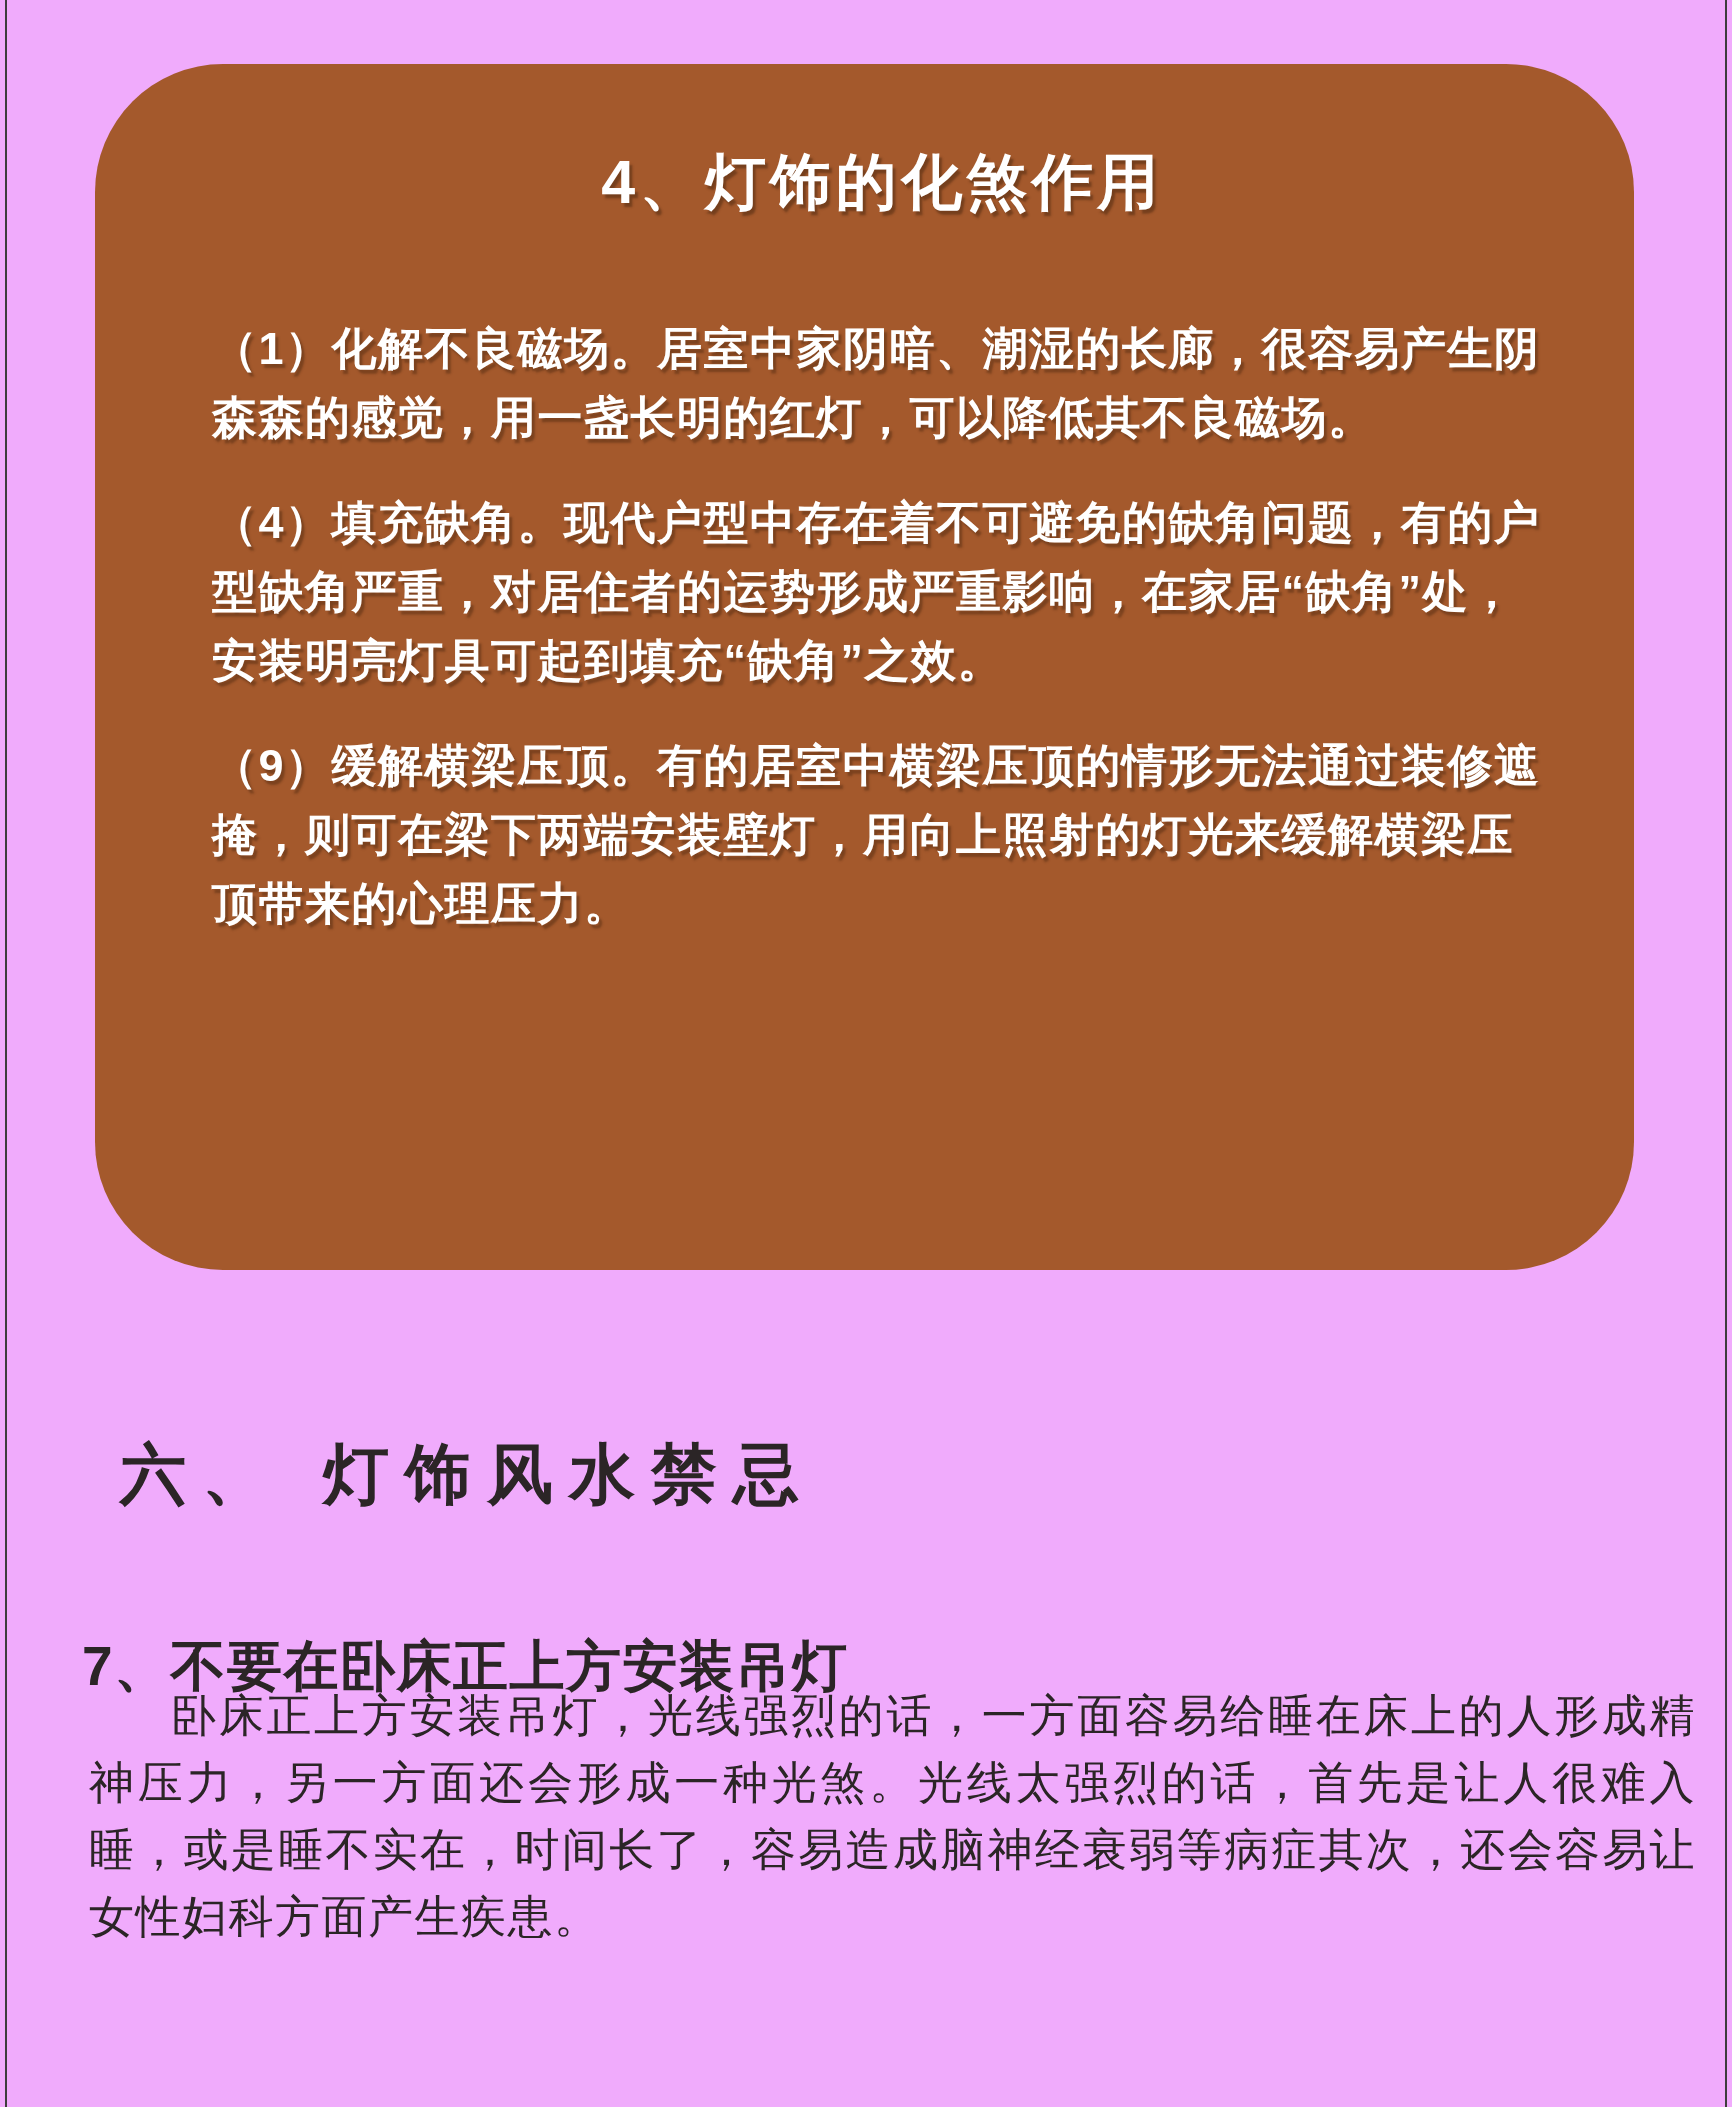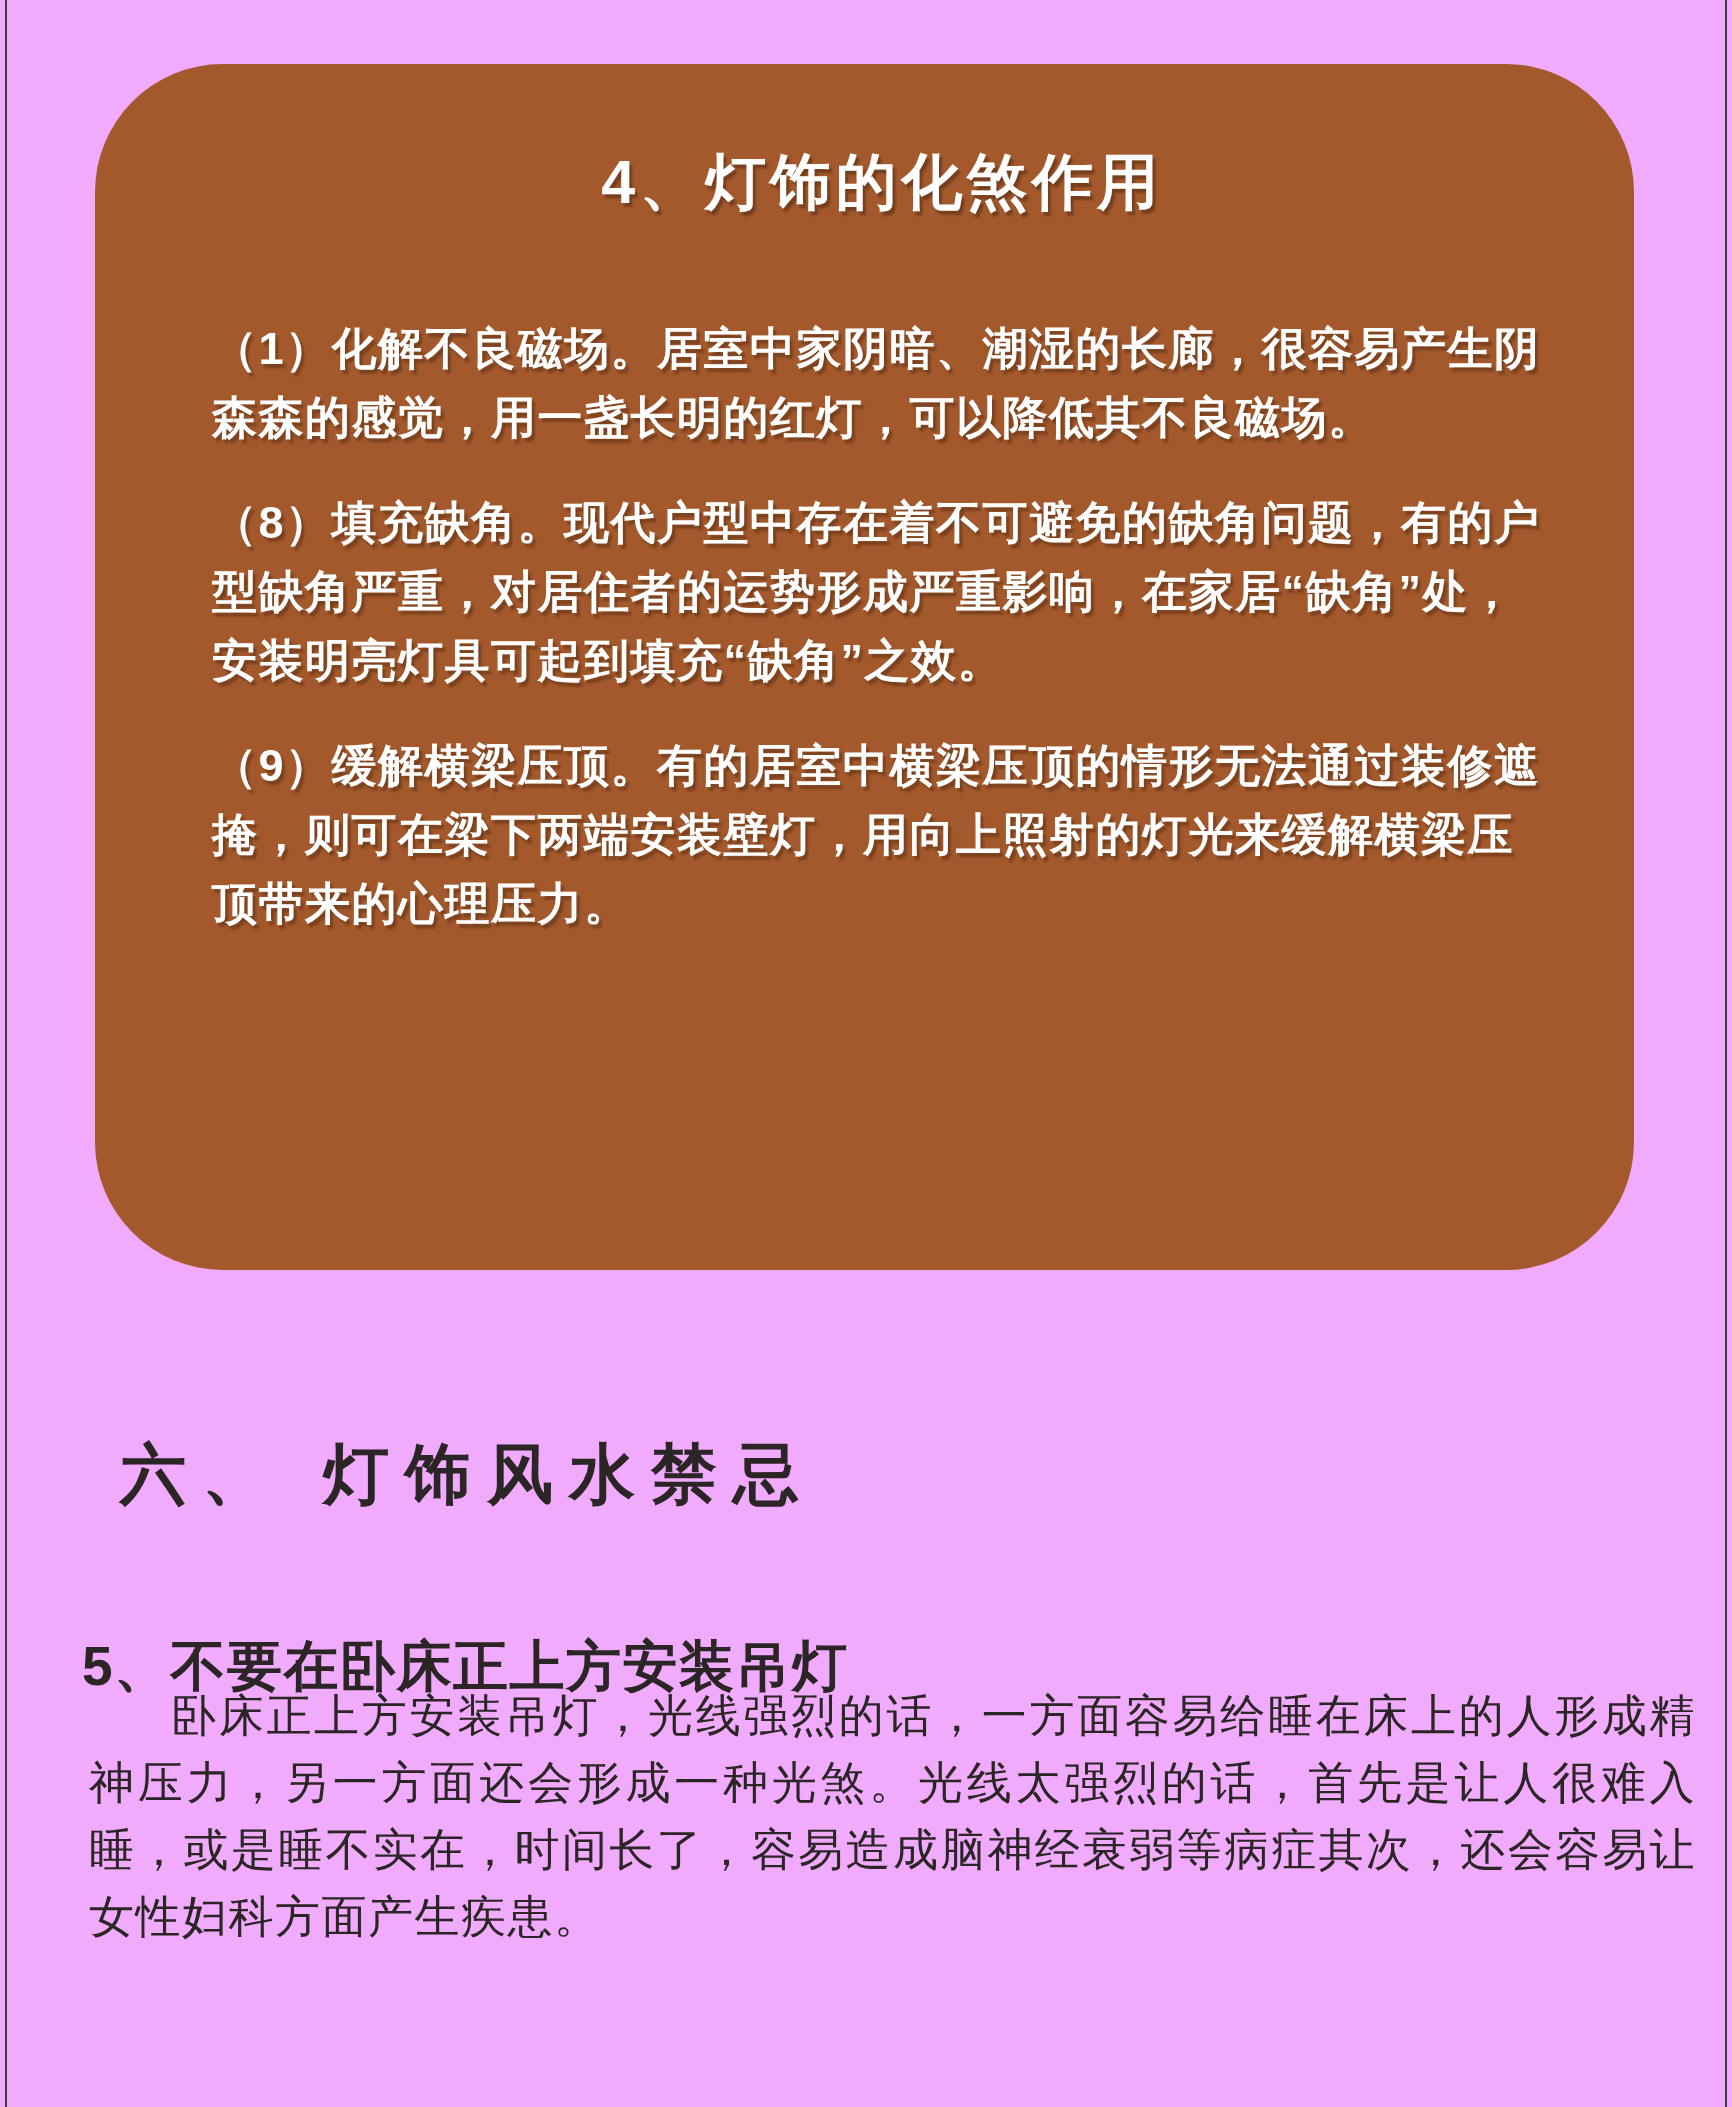--- a/index.html
+++ b/index.html
@@ -97,24 +97,24 @@
 <body>
 
 <div class="page">
 
   <div class="edge-line left"></div>
   <div class="edge-line right"></div>
 
   <div class="card">
     <h2 class="card-title">4、灯饰的化煞作用</h2>
     <p class="card-paragraph">（1）化解不良磁场。居室中家阴暗、潮湿的长廊，很容易产生阴森森的感觉，用一盏长明的红灯，可以降低其不良磁场。</p>
-    <p class="card-paragraph">（8）填充缺角。现代户型中存在着不可避免的缺角问题，有的户型缺角严重，对居住者的运势形成严重影响，在家居“缺角”处，安装明亮灯具可起到填充“缺角”之效。</p>
+    <p class="card-paragraph">（4）填充缺角。现代户型中存在着不可避免的缺角问题，有的户型缺角严重，对居住者的运势形成严重影响，在家居“缺角”处，安装明亮灯具可起到填充“缺角”之效。</p>
     <p class="card-paragraph">（9）缓解横梁压顶。有的居室中横梁压顶的情形无法通过装修遮掩，则可在梁下两端安装壁灯，用向上照射的灯光来缓解横梁压顶带来的心理压力。</p>
   </div>
 
   <div class="section-heading">六、 灯饰风水禁忌</div>
 
-  <div class="item-title">5、不要在卧床正上方安装吊灯</div>
+  <div class="item-title">7、不要在卧床正上方安装吊灯</div>
 
   <div class="item-body">卧床正上方安装吊灯，光线强烈的话，一方面容易给睡在床上的人形成精神压力，另一方面还会形成一种光煞。光线太强烈的话，首先是让人很难入睡，或是睡不实在，时间长了，容易造成脑神经衰弱等病症其次，还会容易让女性妇科方面产生疾患。</div>
 
 </div>
 
 
 </body></html>

